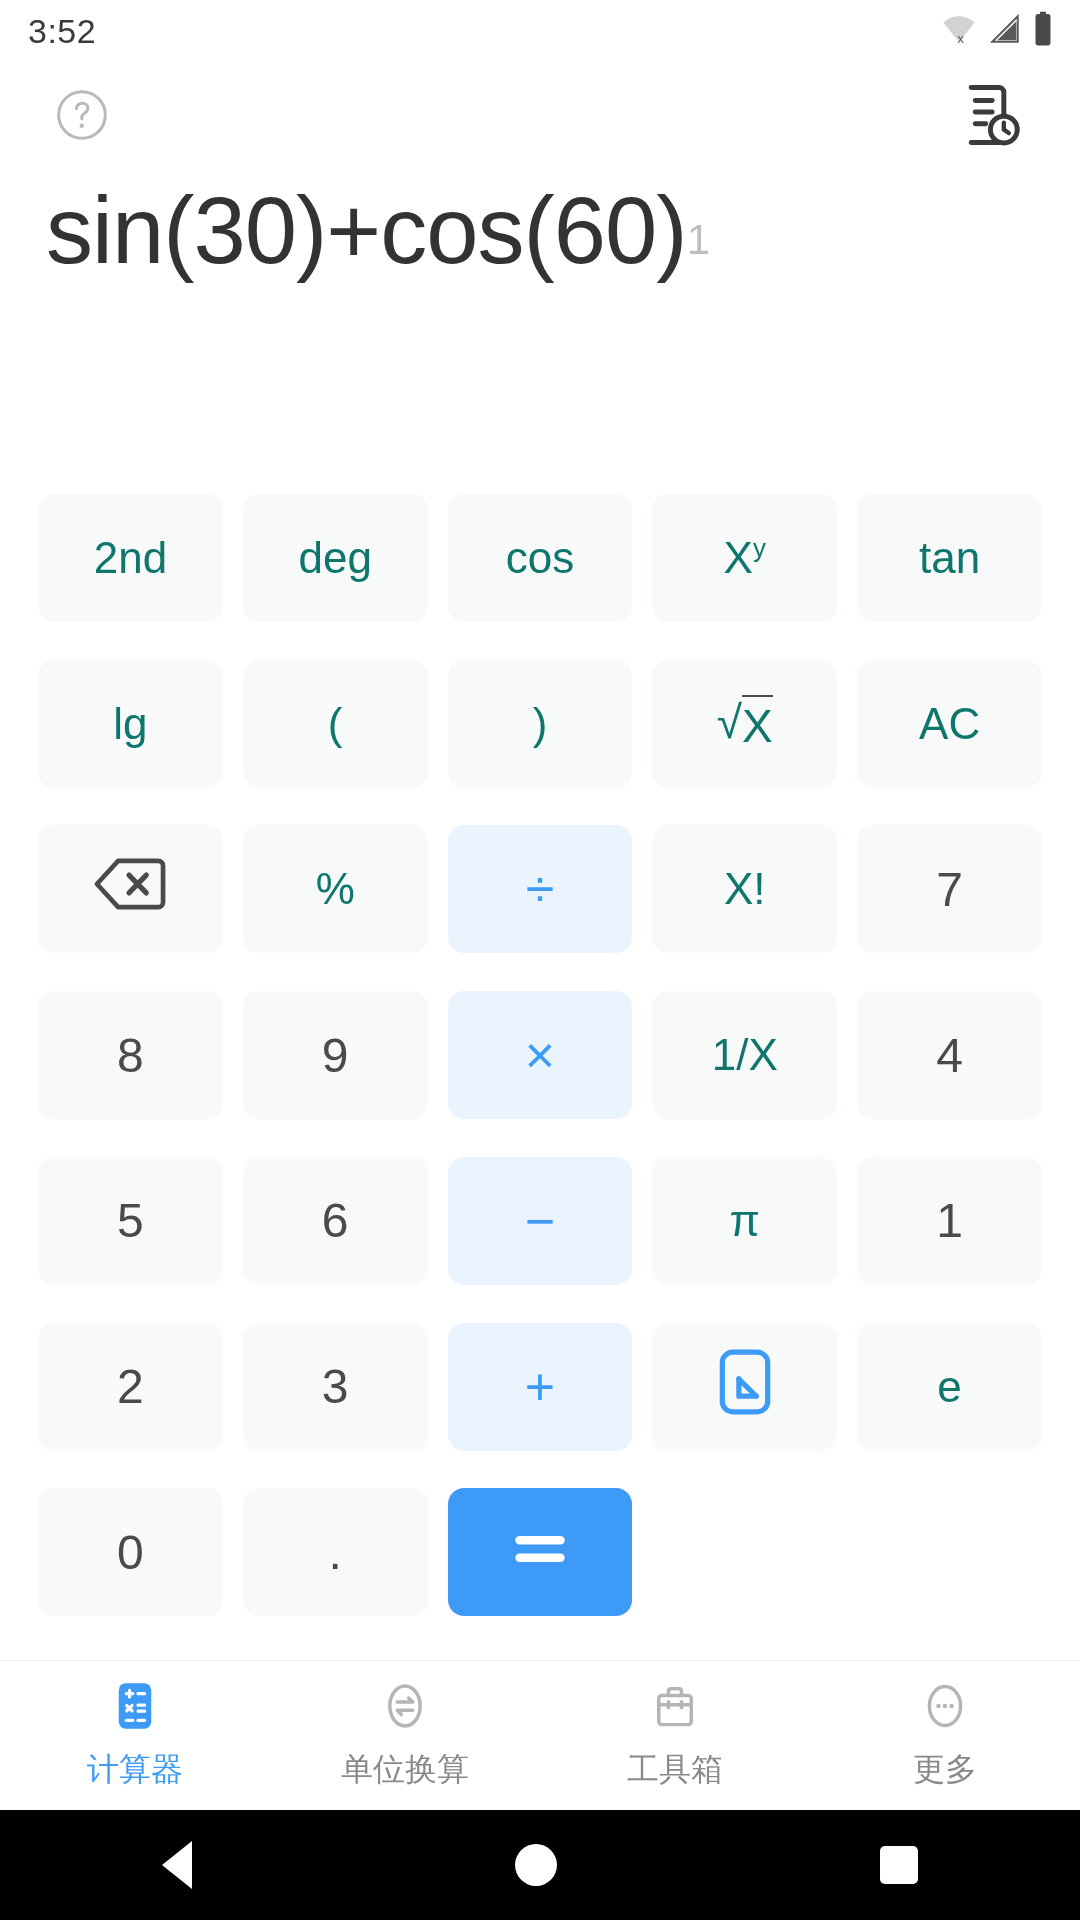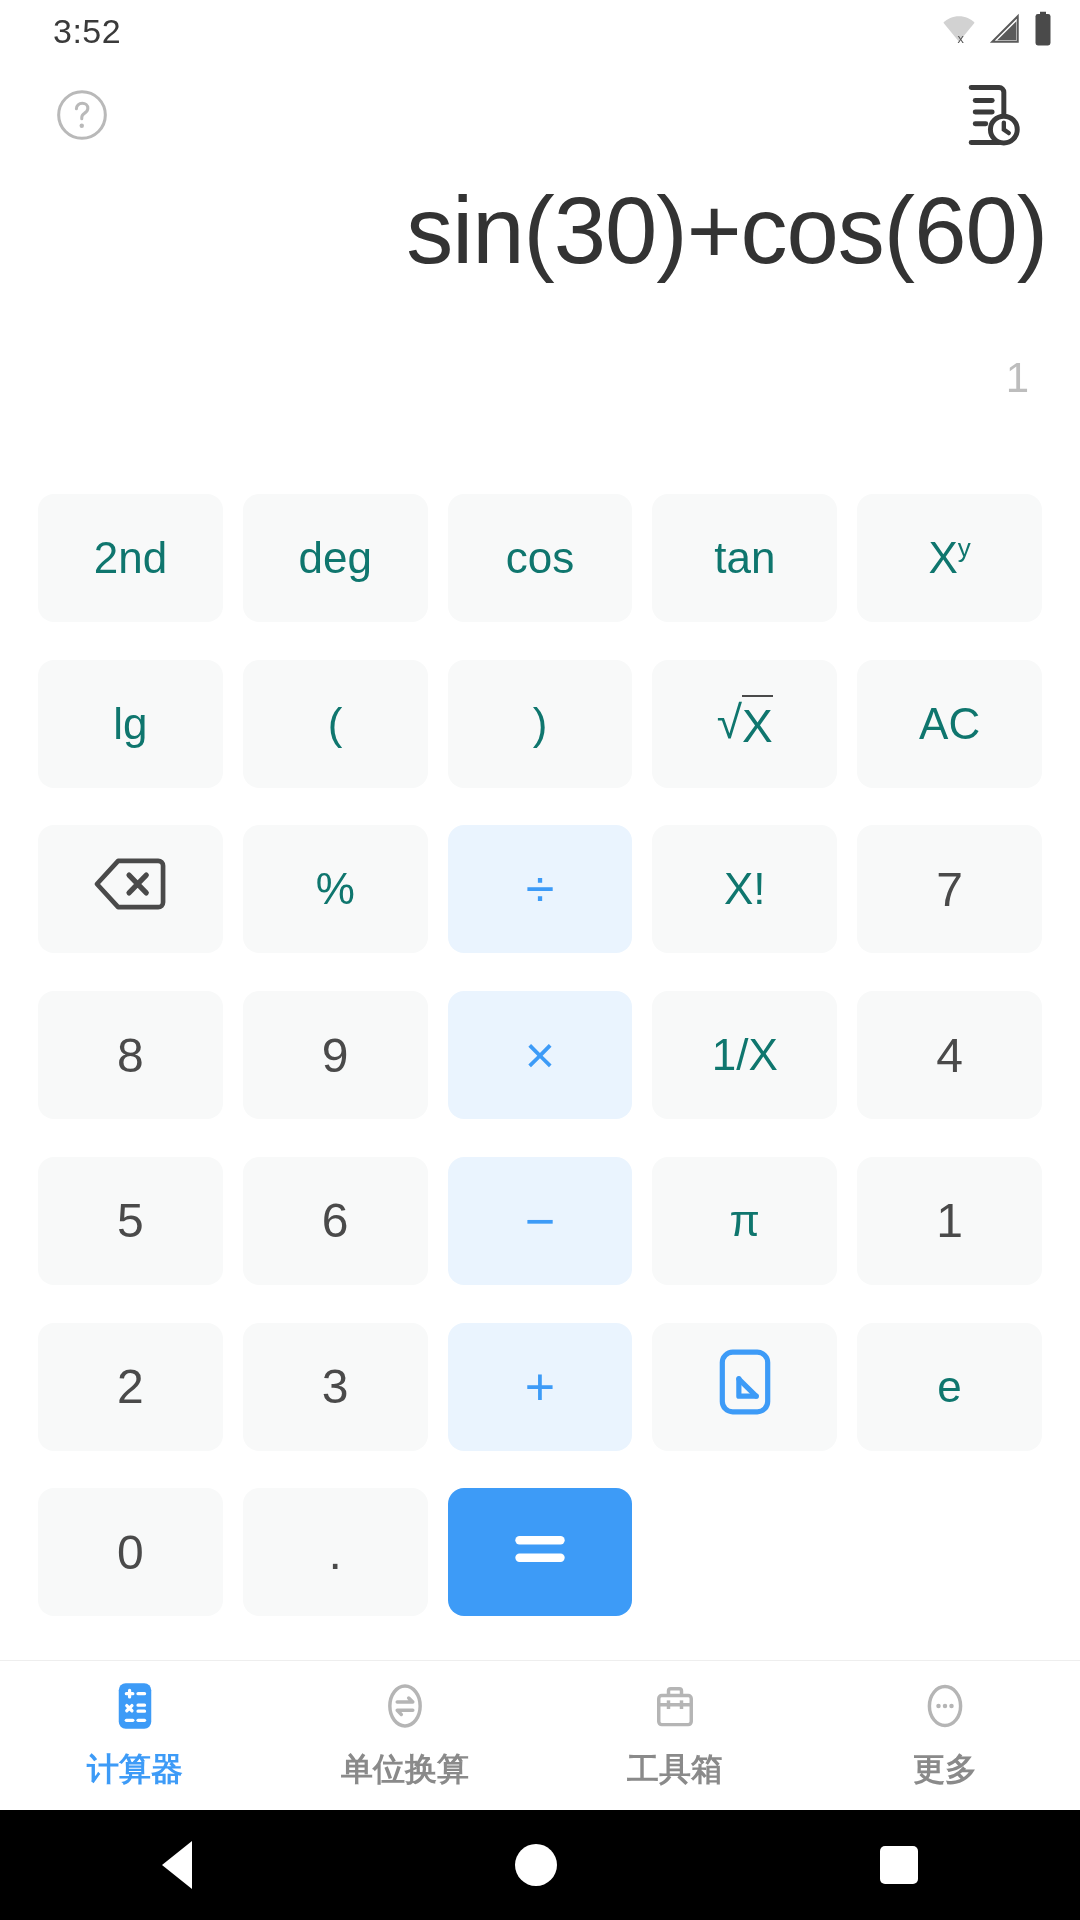--- a/index.html
+++ b/index.html
@@ -9,39 +9,37 @@
     font-family:"Liberation Sans", sans-serif;
     overflow:hidden;
   }
   .phone { position:relative; width:1080px; height:1920px; background:#fff; display:flex; flex-direction:column; }
 
   
   .statusbar {
     height:62px; flex:0 0 62px;
     display:flex; align-items:center; justify-content:space-between;
     padding:0 26px 0 28px;
-    margin-left:25px;
   }
   .status-time { font-size:34px; color:#3a3a3a; letter-spacing:0.5px; }
   .status-icons { display:flex; align-items:center; gap:10px; }
 
   
   .topbar {
     height:110px; flex:0 0 110px;
     display:flex; align-items:center; justify-content:space-between;
     padding:0 54px 0 54px;
   }
   .icon-btn { display:flex; align-items:center; justify-content:center; }
 
   
   .display {
     flex:0 0 300px;
-    display:flex; flex-direction:column; justify-content:flex-start;
-    padding:0 33px;
-    gap:20px;
+    display:flex; flex-direction:row; justify-content:flex-start;
+    padding:0 46px;
   }
   .expression {
     text-align:right;
     font-size:94px;
     color:#333333;
     line-height:1.25;
     letter-spacing:-1px;
     white-space:nowrap;
     overflow:hidden;
     direction:ltr;
@@ -86,21 +84,21 @@
     flex:0 0 150px;
     border-top:1px solid #eeeeee;
     display:flex; align-items:center;
     background:#ffffff;
   }
   .navitem {
     flex:1;
     display:flex; flex-direction:column; align-items:center; justify-content:center;
     gap:12px;
   }
-  .navlabel { font-size:32px; color:#8a8a8a;font-weight:bold; }
+  .navlabel { font-size:32px; color:#8a8a8a; }
   .navitem.active .navlabel { color:#3d9bf7; }
 
   
   .androidnav {
     flex:0 0 110px;
     background:#000000;
     display:flex; align-items:center; justify-content:space-around;
   }
   .nav-back {
     width:0; height:0;
@@ -173,24 +171,24 @@
       <div class="key func">
         <span>2nd</span>
       </div>
       <div class="key func">
         <span>deg</span>
       </div>
       <div class="key func">
         <span>cos</span>
       </div>
       <div class="key func">
+        <span>X<sup>y</sup></span>
+      </div>
+      <div class="key func">
         <span>tan</span>
-      </div>
-      <div class="key func">
-        <span>X<sup>y</sup></span>
       </div>
       <div class="key func">
         <span>lg</span>
       </div>
       <div class="key func">
         <span>(</span>
       </div>
       <div class="key func">
         <span>)</span>
       </div>

